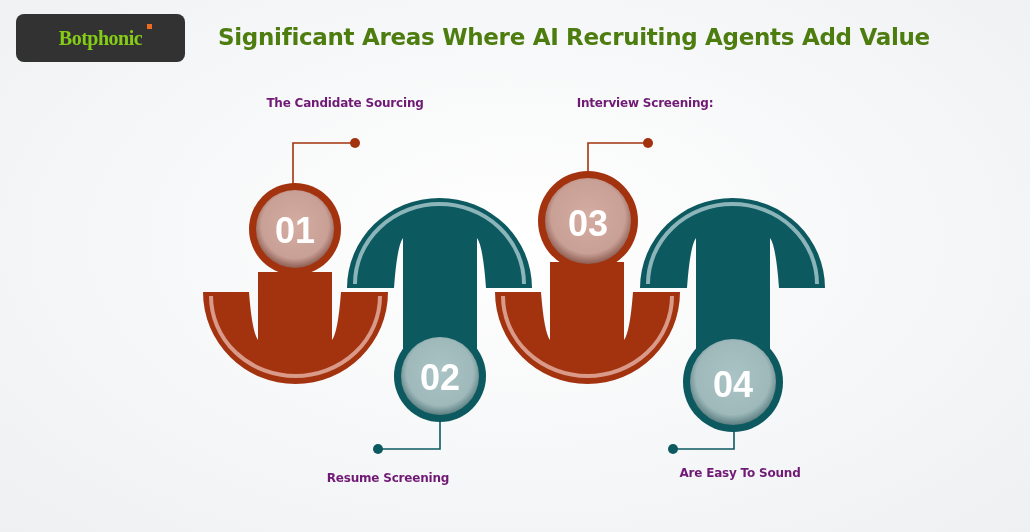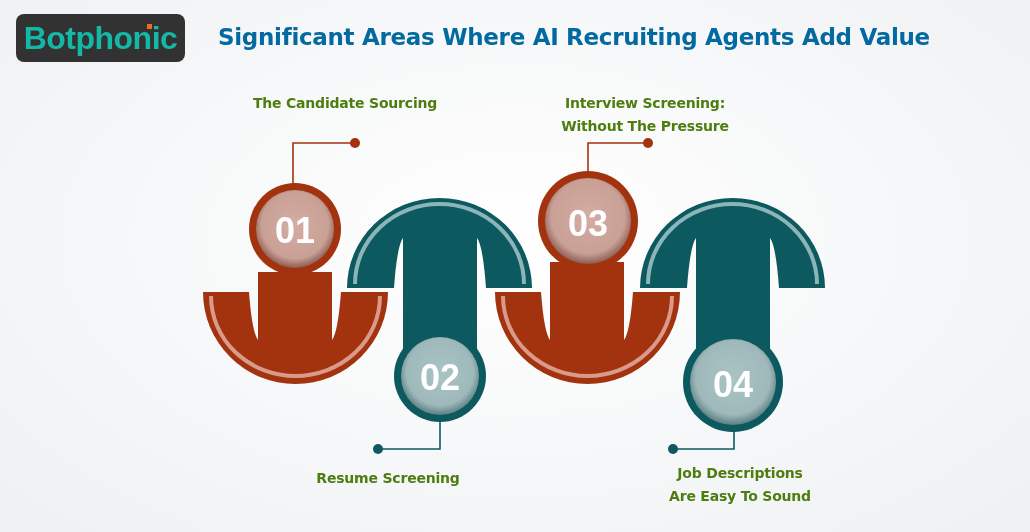--- a/index.html
+++ b/index.html
@@ -8,36 +8,36 @@
       background: radial-gradient(ellipse at 50% 45%, #ffffff 0%, #f6f7f8 55%, #eef0f2 100%);
       font-family: "Liberation Sans", "DejaVu Sans", sans-serif;
       position: relative;
     }
     .logo {
       position: absolute; left: 16px; top: 14px; width: 169px; height: 48px;
       background: #323232; border-radius: 8px;
       display: flex; align-items: center; justify-content: center;
     }
     .logo span {
-      color: #14b8a6; font-weight: 700; font-size: 32px; letter-spacing: -0.5px;
-      font-family: Liberation Sans, sans-serif;
+      color: #84cc16; font-weight: 700; font-size: 20px; letter-spacing: -0.5px;
+      font-family: Liberation Serif, serif;
       position: relative;
     }
     .logo .dot {
       position: absolute; width: 5px; height: 5px; background: #ee6a1f;
       right: 33px; top: 10px;
     }
     .title {
       position: absolute; left: 218px; top: 24px;
-      font-size: 23px; font-weight: 700; color: #0369a1;
+      font-size: 23px; font-weight: 700; color: #4d7c0f;
       font-family: "DejaVu Sans", sans-serif; letter-spacing: -0.3px;
     }
     .label {
-      position: absolute; text-align: center; font-weight: 700; color: #4d7c0f;
-      font-size: 14px; line-height: 23px; font-family: "DejaVu Sans", sans-serif;
+      position: absolute; text-align: center; font-weight: 700; color: #701a75;
+      font-size: 12px; line-height: 23px; font-family: "DejaVu Sans", sans-serif;
       letter-spacing: -0.2px; white-space: nowrap;
     }
     svg.diagram { position: absolute; left: 0; top: 0; }
     .num {
       font-family: "Liberation Sans", "DejaVu Sans", sans-serif;
       font-weight: 700; fill: #ffffff; font-size: 36px;
     }
   </style>
 </head>
 <body>
@@ -47,27 +47,25 @@
   <div class="dot"></div>
 </div>
 
 <div class="title">Significant Areas Where AI Recruiting Agents Add Value</div>
 
 <div class="label" style="left:215px; top:92px; width:260px;">
   <div>The Candidate Sourcing</div>
 </div>
 <div class="label" style="left:515px; top:92px; width:260px;">
   <div>Interview Screening:</div>
-  <div>Without The Pressure</div>
 </div>
 <div class="label" style="left:258px; top:467px; width:260px;">
   <div>Resume Screening</div>
 </div>
 <div class="label" style="left:610px; top:462px; width:260px;">
-  <div>Job Descriptions</div>
   <div>Are Easy To Sound</div>
 </div>
 
 <svg class="diagram" width="1030" height="532" viewBox="0 0 1030 532">
   <defs>
     <radialGradient id="gRust" cx="50%" cy="45%" r="55%">
       <stop offset="0%" stop-color="#d4aca1"></stop>
       <stop offset="78%" stop-color="#c9a096"></stop>
       <stop offset="100%" stop-color="#8d5d52"></stop>
     </radialGradient>

